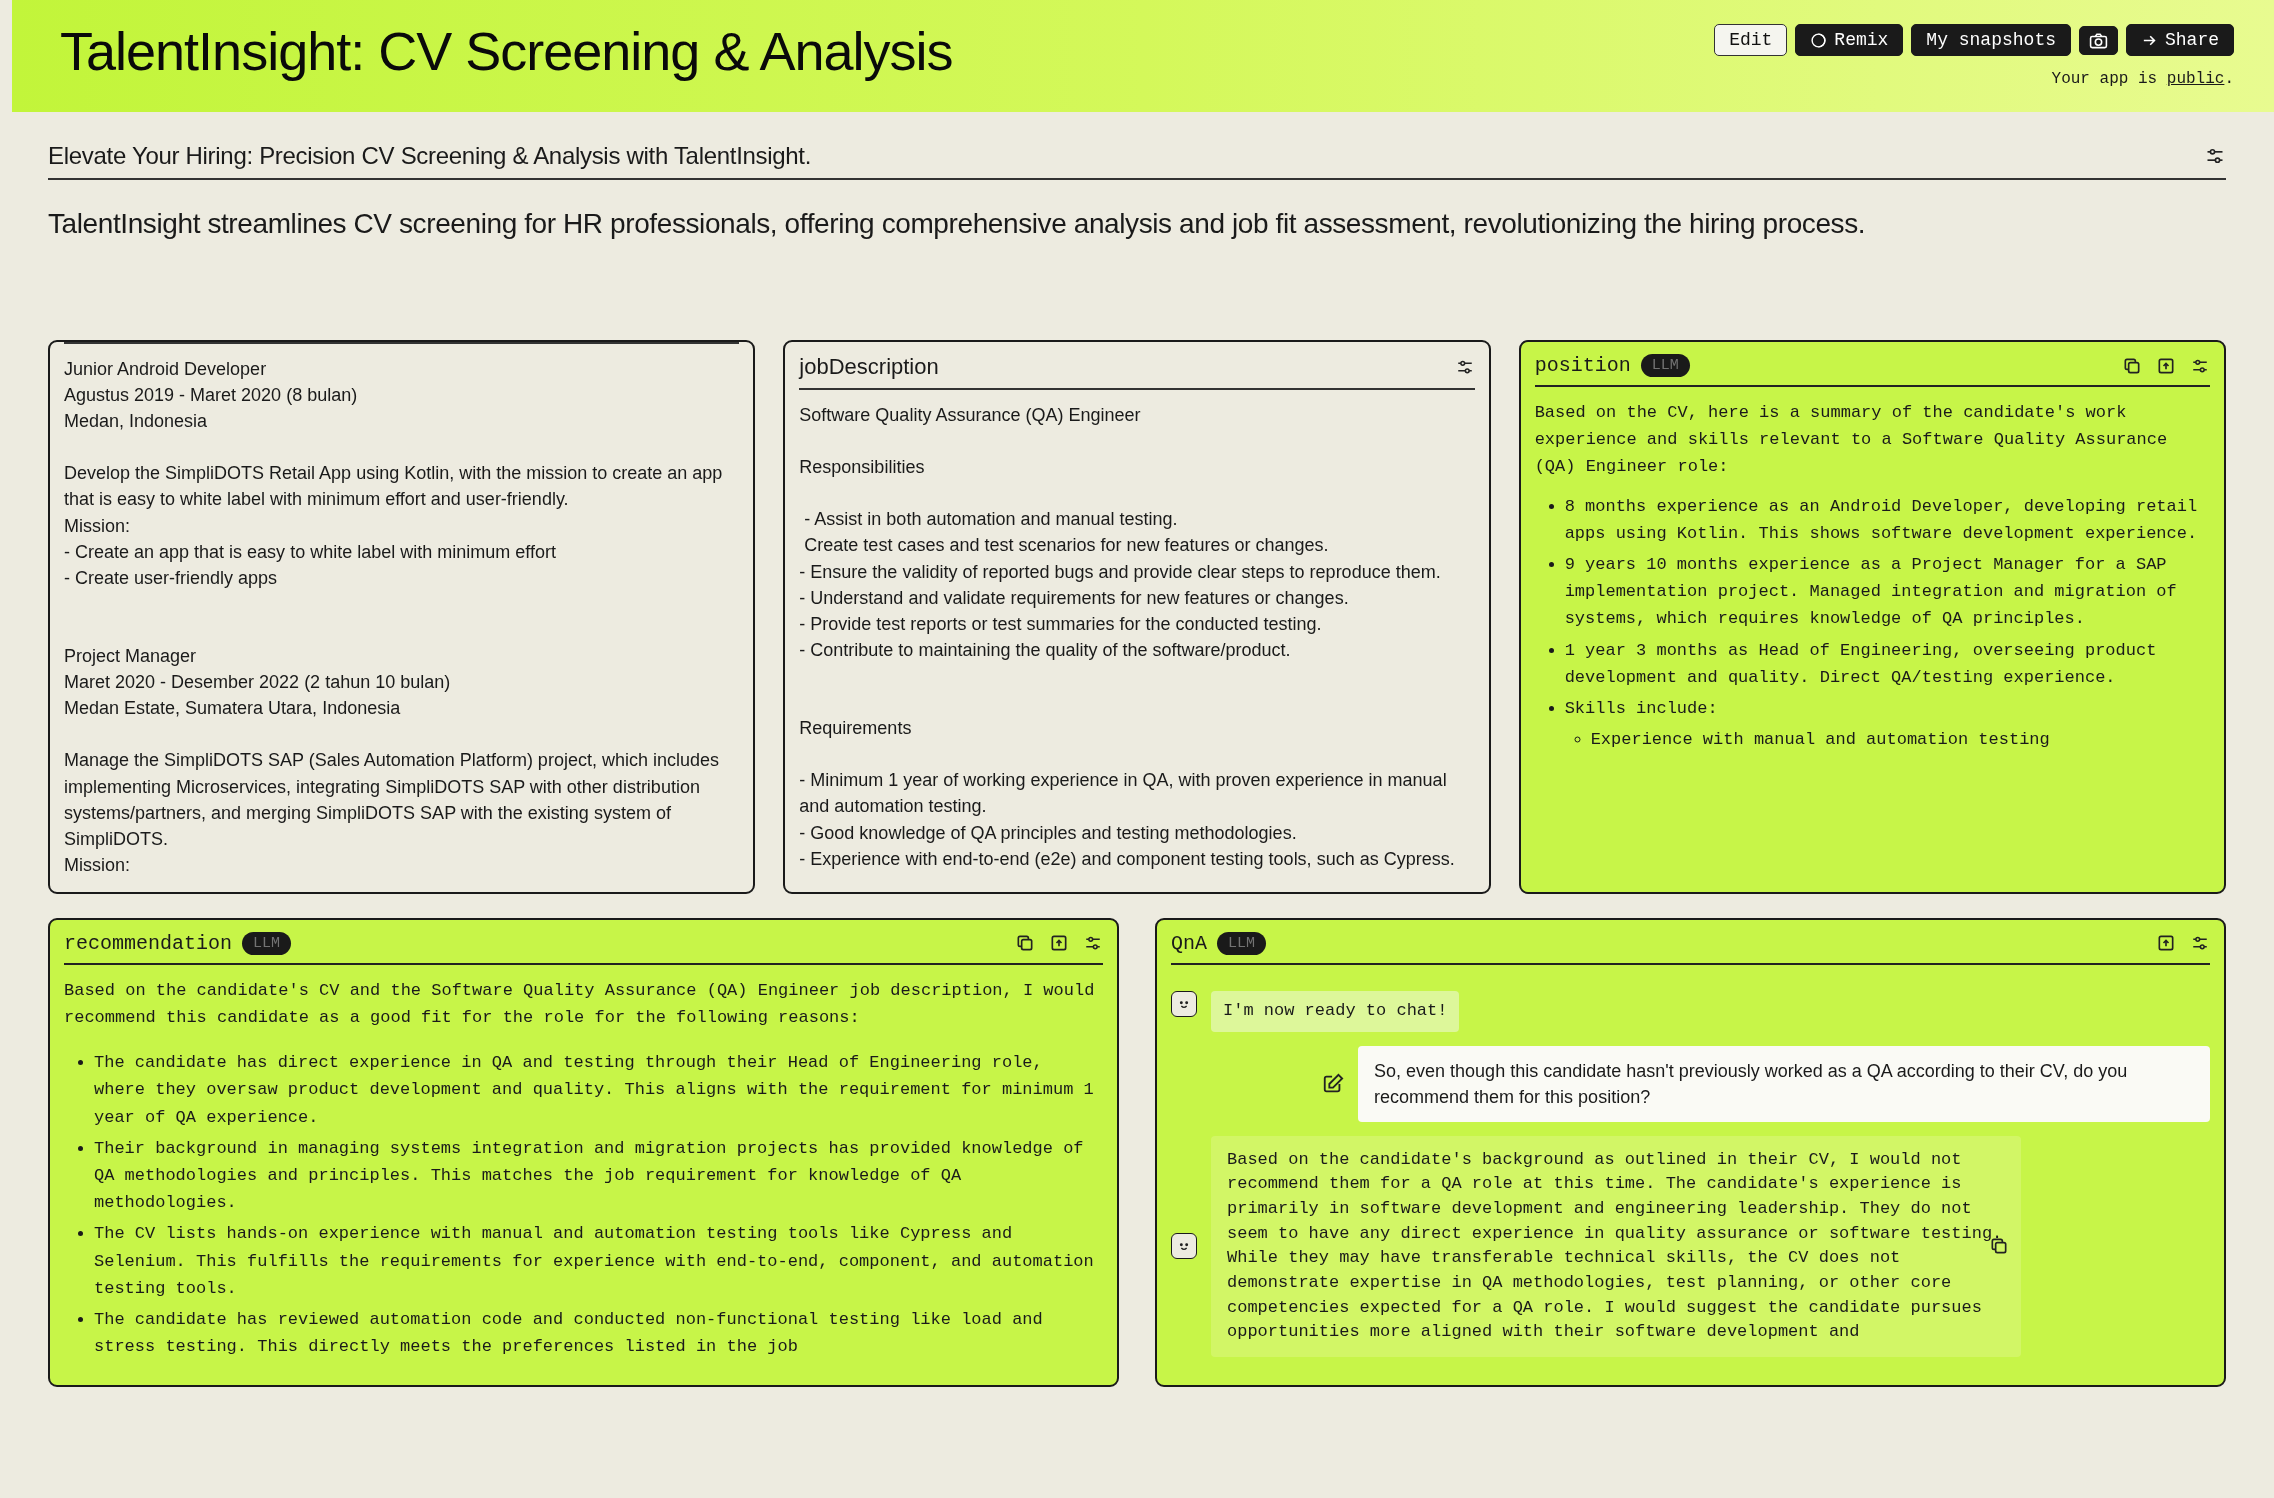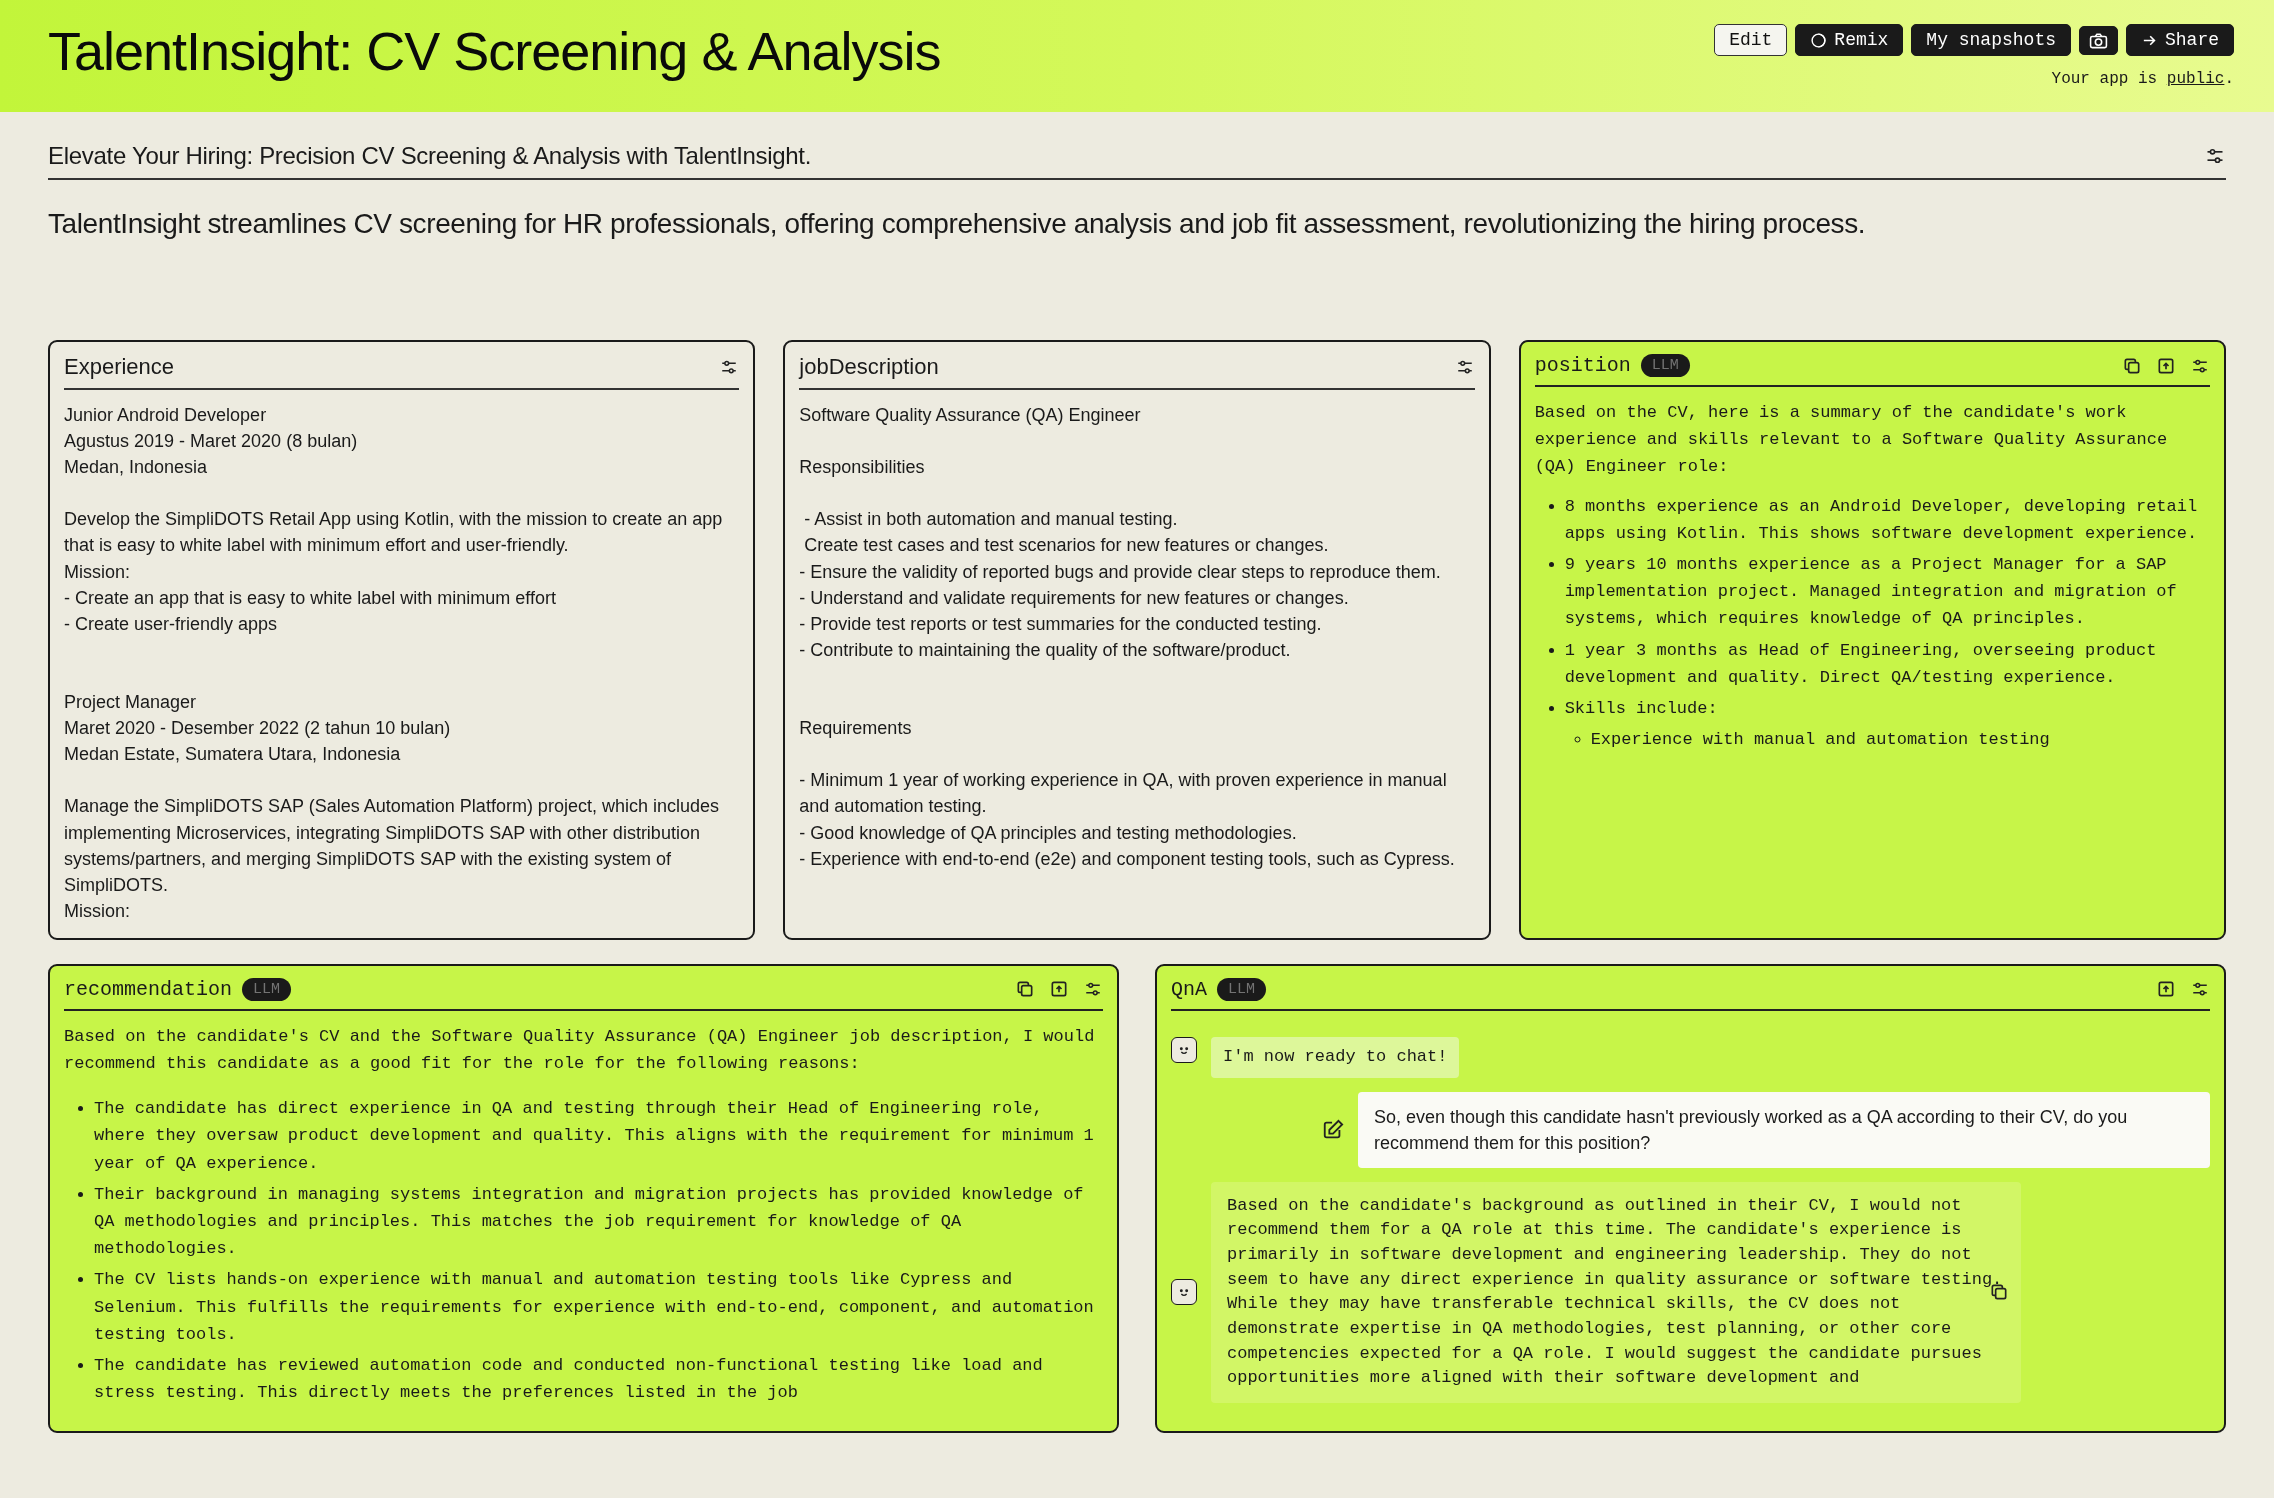--- a/index.html
+++ b/index.html
@@ -2,20 +2,21 @@
 <html><head>
 <meta charset="utf-8">
 <style>
 * { box-sizing: border-box; margin: 0; padding: 0; }
 body { font-family: -apple-system, BlinkMacSystemFont, 'Segoe UI', Arial, sans-serif; background: #edebe0; color: #1a1a1a; overflow-x: hidden; }
 
 .header {
   background: linear-gradient(90deg, #c2f53a 0%, #d4f85a 50%, #e8fb90 100%);
   padding: 20px 48px 30px 48px;
   position: relative;
+  margin-left: 12px;
 }
 .title {
   font-size: 54px;
   font-weight: 500;
   letter-spacing: -1px;
   color: #0a0a0a;
 }
 .toolbar {
   position: absolute;
   top: 24px;
@@ -189,31 +190,20 @@
           <circle cx="9" cy="7" r="2.5" fill="#edebe0"></circle>
           <circle cx="15" cy="17" r="2.5" fill="#edebe0"></circle>
         </svg>
     </span>
   </div>
   <div class="description">TalentInsight streamlines CV screening for HR professionals, offering comprehensive analysis and job fit assessment, revolutionizing the hiring process.</div>
 
   <div class="grid">
 
     <div class="panel">
-      <div class="panel-h">
-        <div class="panel-title">Experience</div>
-        <span class="icon-btn">
-          <svg width="20" height="18" viewBox="0 0 24 24" fill="none" stroke="#222" stroke-width="2">
-              <line x1="3" y1="7" x2="21" y2="7"></line>
-              <line x1="3" y1="17" x2="21" y2="17"></line>
-              <circle cx="9" cy="7" r="2.5" fill="#edebe0"></circle>
-              <circle cx="15" cy="17" r="2.5" fill="#edebe0"></circle>
-            </svg>
-        </span>
-      </div>
       <hr class="divider">
       <div class="panel-body pre">Junior Android Developer
 Agustus 2019 - Maret 2020 (8 bulan)
 Medan, Indonesia
 
 Develop the SimpliDOTS Retail App using Kotlin, with the mission to create an app that is easy to white label with minimum effort and user-friendly.
 Mission:
 - Create an app that is easy to white label with minimum effort
 - Create user-friendly apps
 

